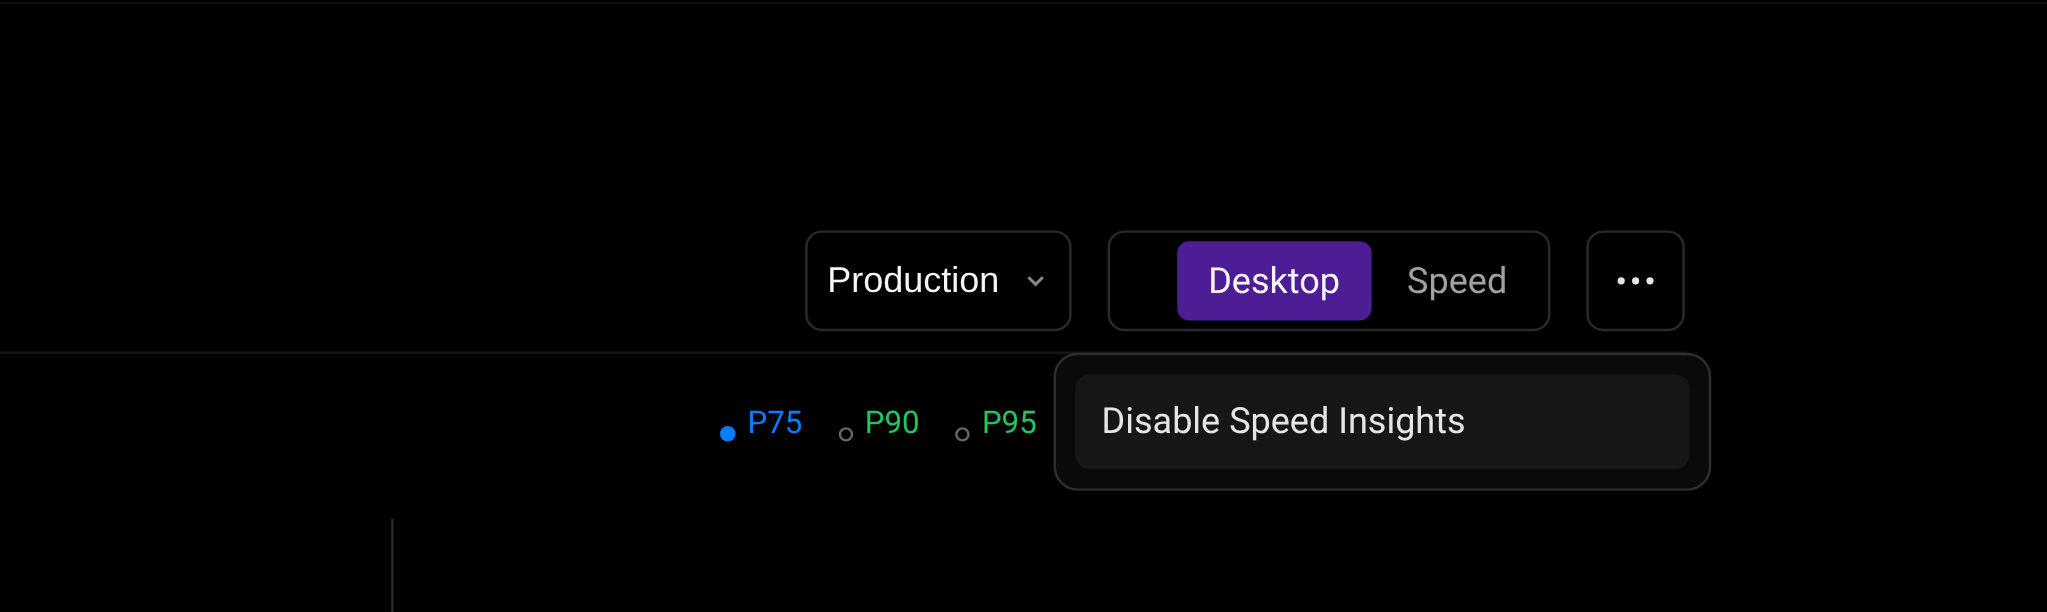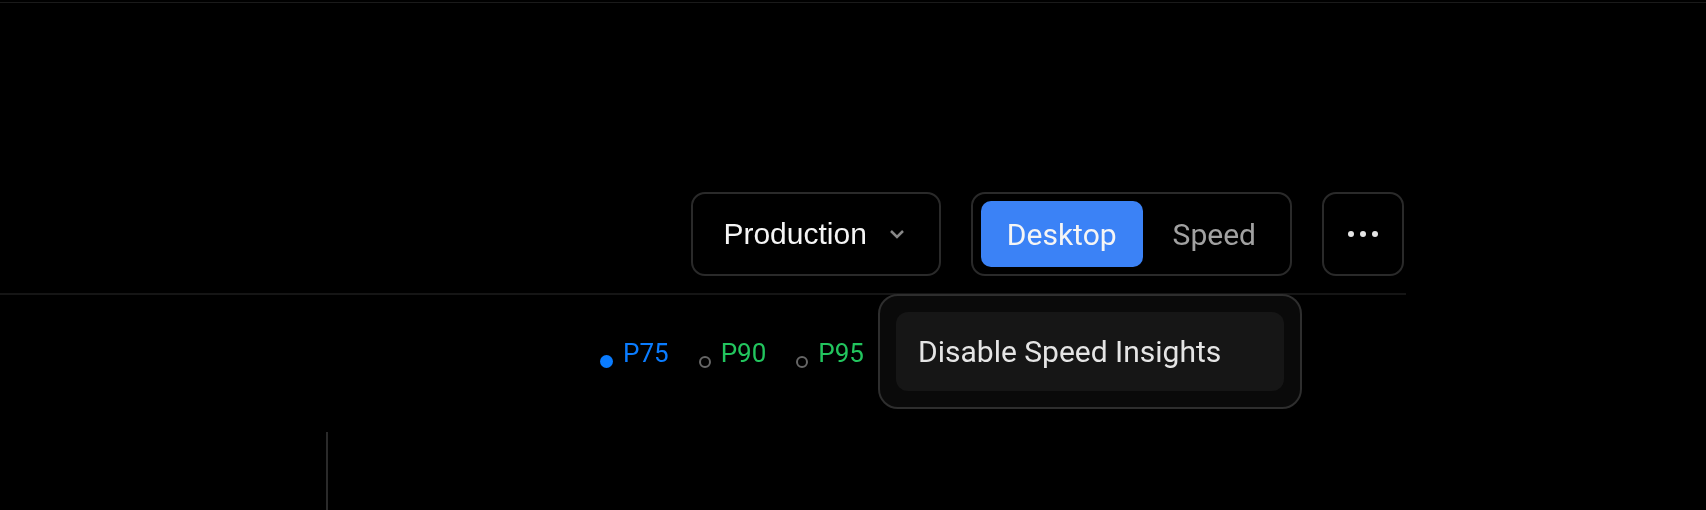--- a/index.html
+++ b/index.html
@@ -28,21 +28,21 @@
     top: 192px;
     right: 302px;
     display: flex;
     align-items: center;
     gap: 30px;
   }
   .dropdown-button {
     display: flex;
     align-items: center;
     gap: 18px;
-    padding: 20px 30px;
+    padding: 20px 16px;
     border: 2px solid #2a2a2a;
     border-radius: 14px;
     background: #000000;
     color: #f5f5f5;
     font-size: 30px;
     font-weight: 400;
     cursor: pointer;
     height: 84px;
   }
   .chevron {
@@ -71,22 +71,23 @@
     padding: 14px 26px;
     border-radius: 10px;
     font-size: 30px;
     color: #a1a1a1;
     cursor: pointer;
     display: flex;
     align-items: center;
     height: 66px;
   }
   .segment.selected {
-    background: #3b82f6;
+    background: #4c1d95;
     color: #f5f5f5;
+    margin-left: 48px;
   }
   .more-button {
     display: flex;
     align-items: center;
     justify-content: center;
     width: 82px;
     height: 84px;
     border: 2px solid #2a2a2a;
     border-radius: 14px;
     background: #000000;
@@ -141,21 +142,21 @@
     width: 12px;
     height: 12px;
     border-radius: 50%;
     border: 2px solid #666666;
     background: transparent;
   }
   .popover {
     position: absolute;
     top: 294px;
     left: 878px;
-    width: 424px;
+    width: 548px;
     background: #0a0a0a;
     border: 2px solid #2e2e2e;
     border-radius: 20px;
     padding: 16px;
   }
   .popover-item {
     padding: 22px 22px;
     border-radius: 12px;
     font-size: 30px;
     color: #e5e5e5;

